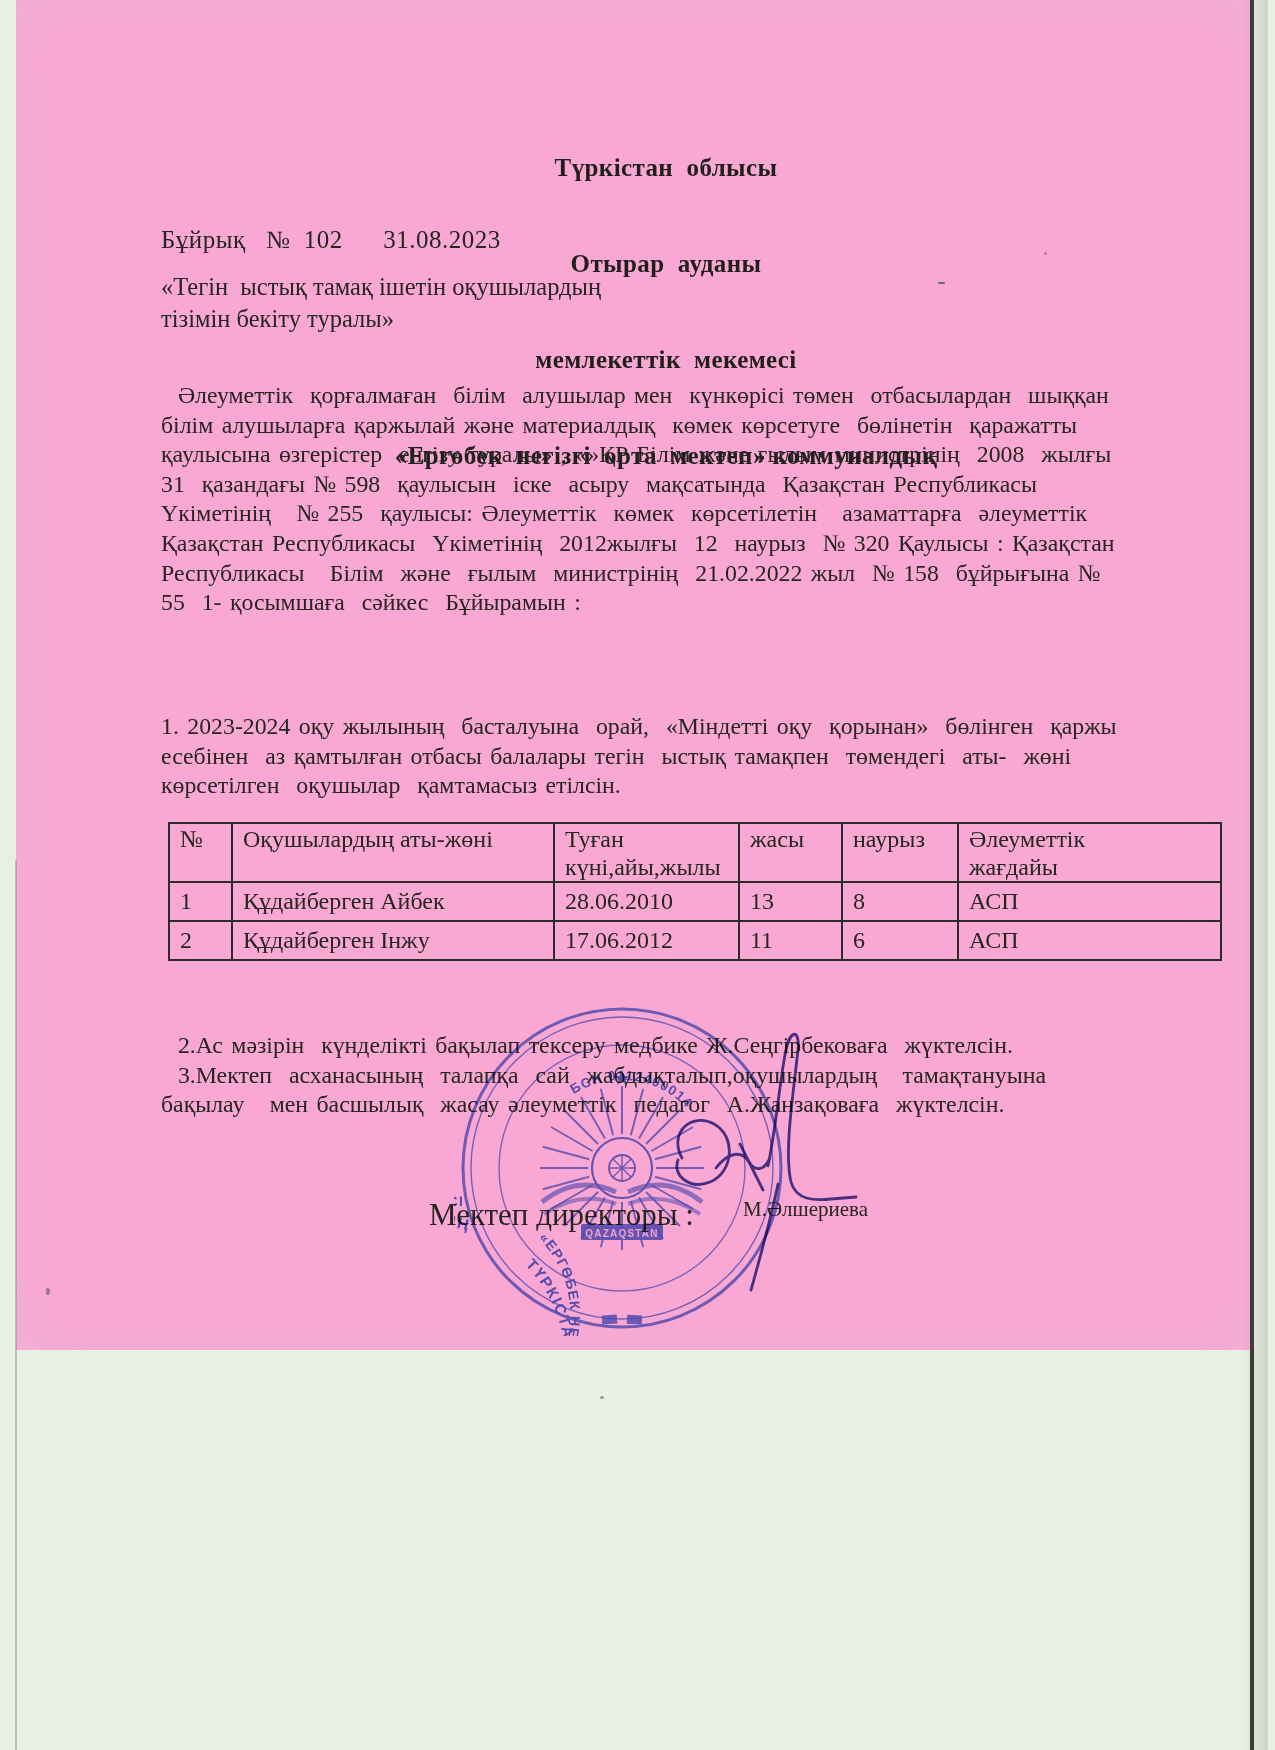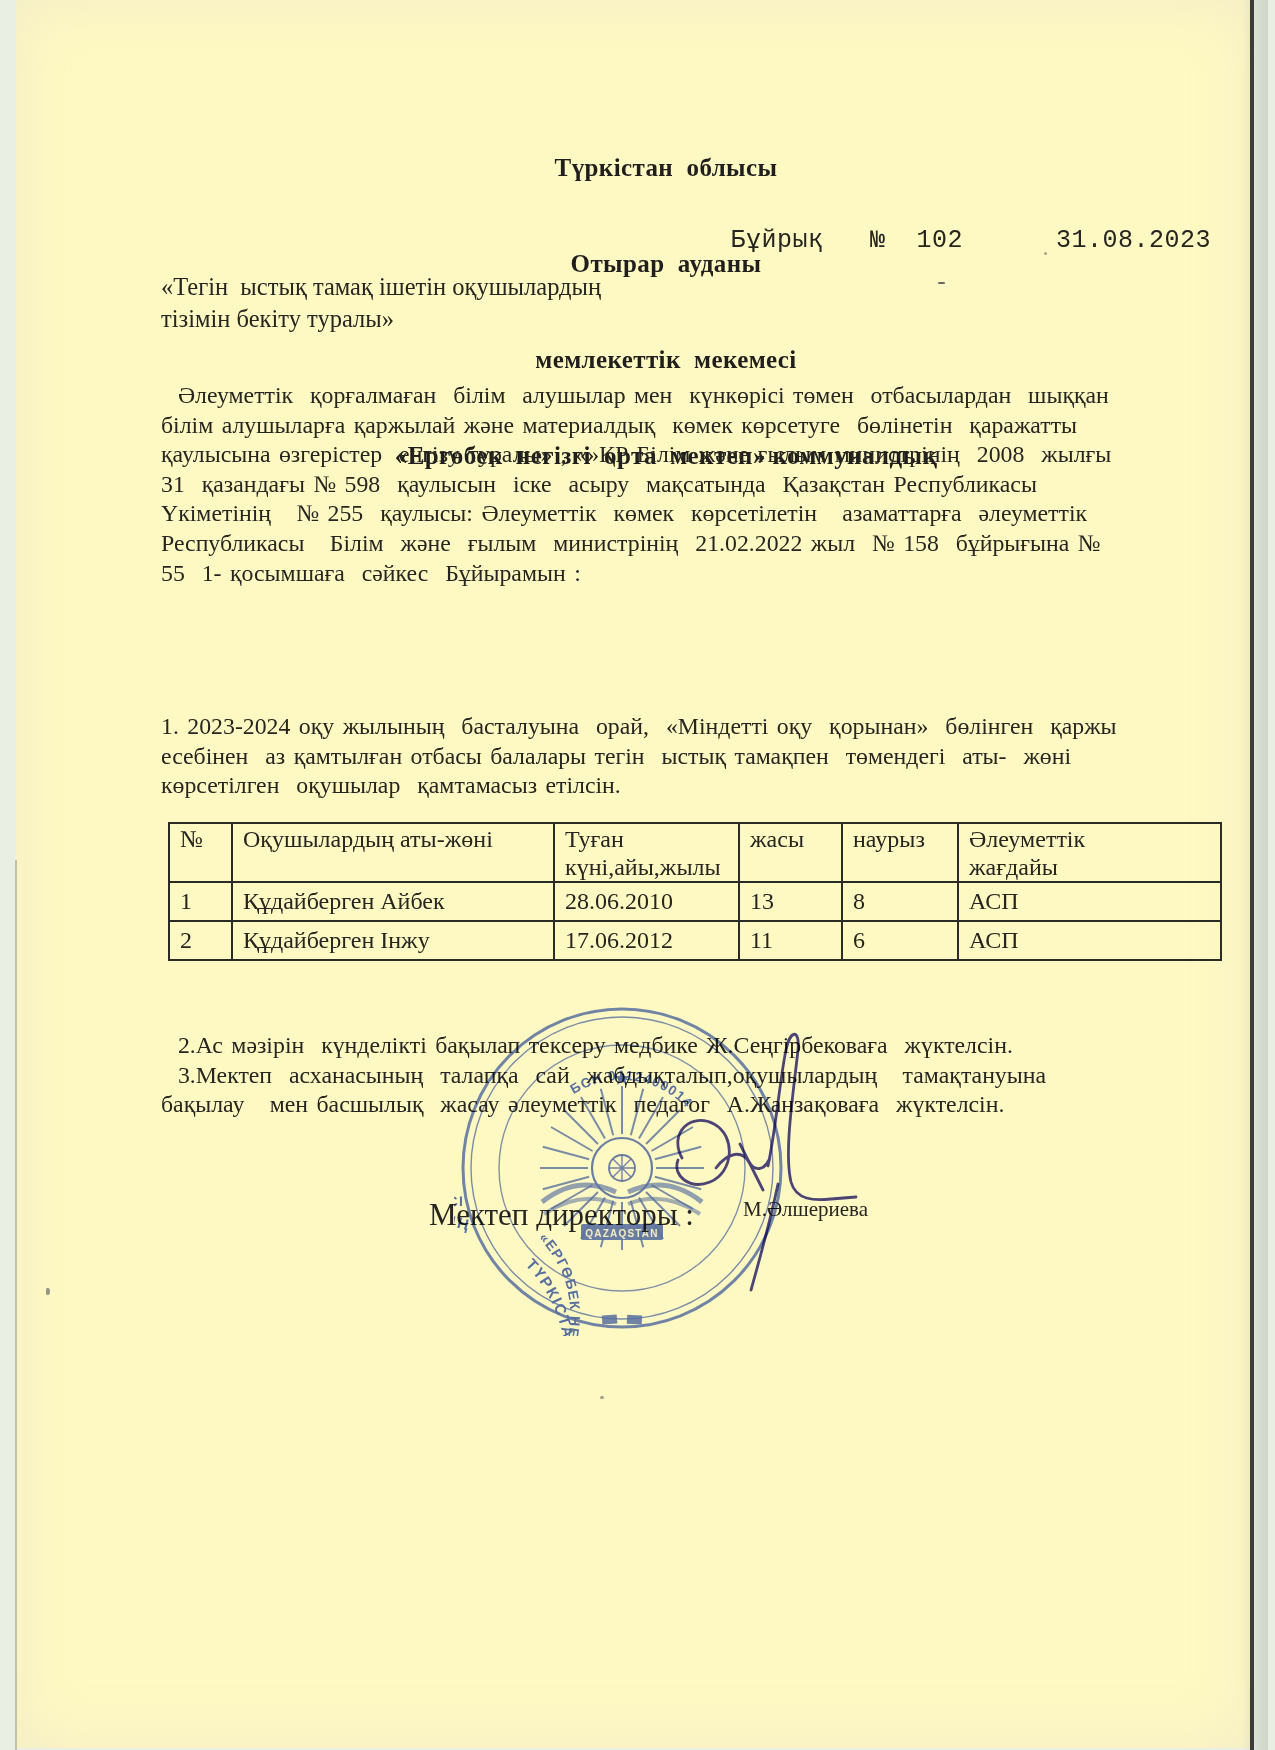--- a/index.html
+++ b/index.html
@@ -4,22 +4,22 @@
 <style>
   html,body{margin:0;padding:0;}
   body{
     width:1275px;height:1750px;
     background:#e9f0e3;
     font-family:"Liberation Serif","DejaVu Serif",serif;
     position:relative;overflow:hidden;
   }
   .scan-bg{position:absolute;inset:0;background:#e9f0e3;}
   .page{
-    position:absolute;left:16px;top:0;width:1236px;height:1748px;
-    background:#fef9c3;
+    position:absolute;left:16px;top:0;width:1236px;height:1350px;
+    background:#f9a8d4;
     box-shadow:inset 0 0 60px rgba(210,200,215,.25);
   }
   .page-edge-shade{
     position:absolute;left:1226px;top:0;width:26px;height:1750px;
     background:linear-gradient(to right, rgba(190,188,185,0), rgba(160,158,152,.35));
   }
   .page-edge-line{
     position:absolute;left:1250px;top:0;width:4px;height:1750px;
     background:#3c3c38;
   }
@@ -29,22 +29,22 @@
   }
   
   .abs{position:absolute;}
   .doc-header{
     left:145px;top:88px;width:1010px;
     text-align:center;font-weight:bold;font-size:25px;line-height:32px;
     color:#201f1d;white-space:pre;letter-spacing:.4px;
   }
   .doc-header div{white-space:pre;}
   .order-line{
-    left:145px;top:226px;width:1050px;text-align:right;
-    font-size:25px;color:#26251f;white-space:pre;letter-spacing:.5px;font-family:Liberation Mono, monospace;
+    left:145px;top:226px;width:1050px;text-align:left;
+    font-size:25px;color:#26251f;white-space:pre;letter-spacing:.5px;
   }
   .subject{
     left:145px;top:271px;font-size:24.5px;line-height:31.5px;color:#26251f;
   }
   .subject div{white-space:pre;}
   .para{color:#26251f;font-size:23.8px;line-height:29.6px;word-spacing:2.5px;}
   .para div{white-space:pre;}
   .p1{left:145px;top:357px;width:1010px;margin-top:24px;}
   .p2{left:145px;top:712px;width:1010px;}
   .p3{left:145px;top:1031px;width:1010px;}
@@ -95,20 +95,21 @@
     <div>«Тегін  ыстық тамақ ішетін оқушылардың</div>
     <div>тізімін бекіту туралы»</div>
   </div>
 
   <div class="abs para p1" style="position:absolute;">
     <div>  Әлеуметтік  қорғалмаған  білім  алушылар мен  күнкөрісі төмен  отбасылардан  шыққан</div>
     <div>білім алушыларға қаржылай және материалдық  көмек көрсетуге  бөлінетін  қаражатты</div>
     <div>қаулысына өзгерістер  енгізу туралы» , «»ҚР Білім және ғылым министрінің  2008  жылғы</div>
     <div>31  қазандағы № 598  қаулысын  іске  асыру  мақсатында  Қазақстан Республикасы</div>
     <div>Үкіметінің   № 255  қаулысы: Әлеуметтік  көмек  көрсетілетін   азаматтарға  әлеуметтік</div>
+    <div>Қазақстан Республикасы  Үкіметінің  2012жылғы  12  наурыз  № 320 Қаулысы : Қазақстан</div>
     <div>Республикасы   Білім  және  ғылым  министрінің  21.02.2022 жыл  № 158  бұйрығына №</div>
     <div>55  1- қосымшаға  сәйкес  Бұйырамын :</div>
   </div>
 
   <div class="abs para p2" style="position:absolute;">
     <div>1. 2023-2024 оқу жылының  басталуына  орай,  «Міндетті оқу  қорынан»  бөлінген  қаржы</div>
     <div>есебінен  аз қамтылған отбасы балалары тегін  ыстық тамақпен  төмендегі  аты-  жөні</div>
     <div>көрсетілген  оқушылар  қамтамасыз етілсін.</div>
   </div>
 

